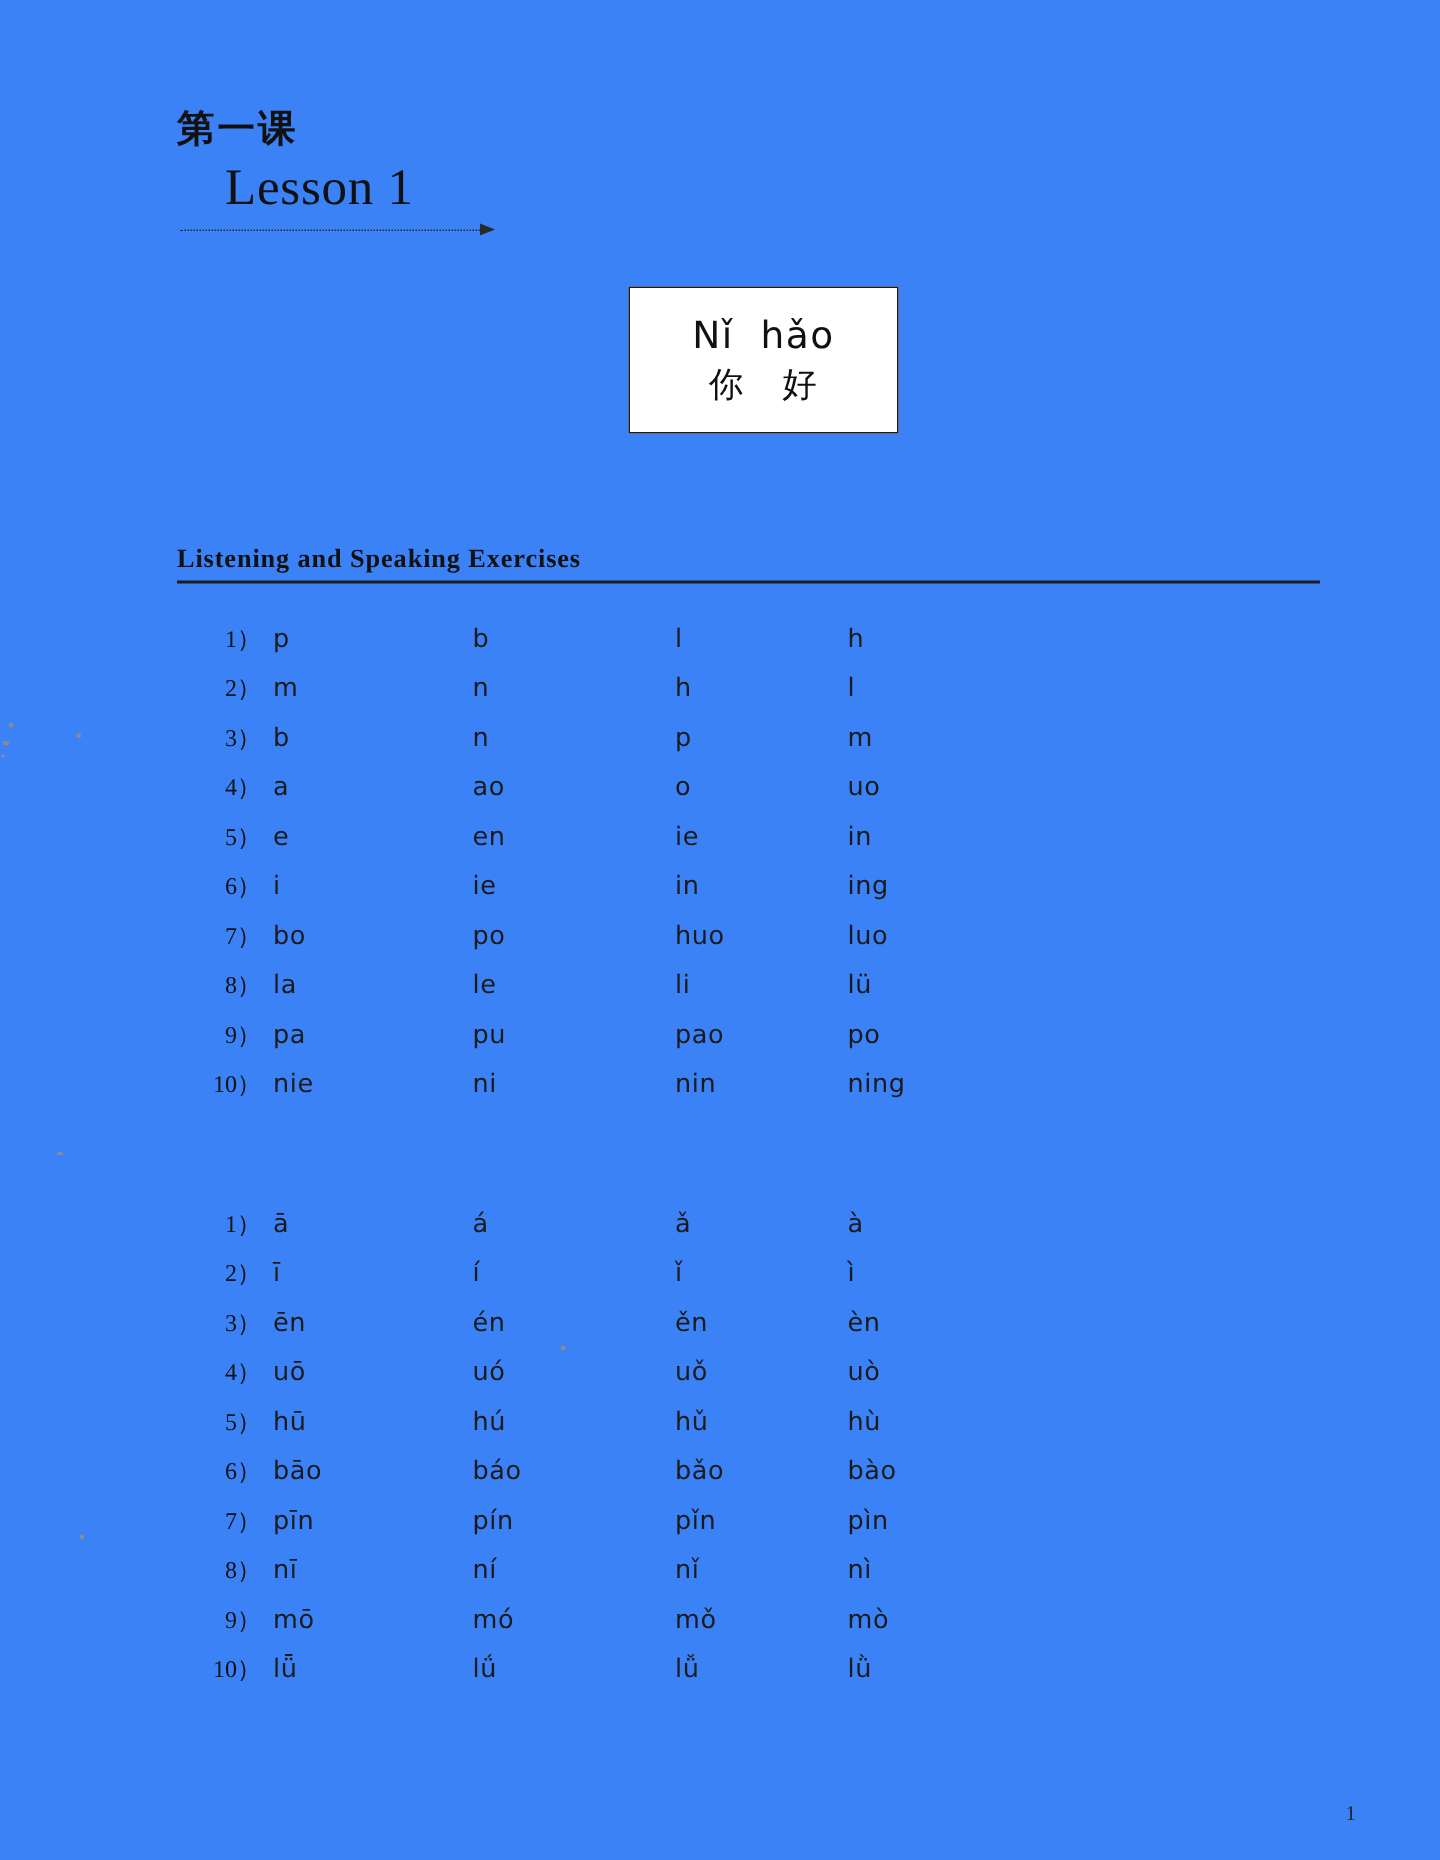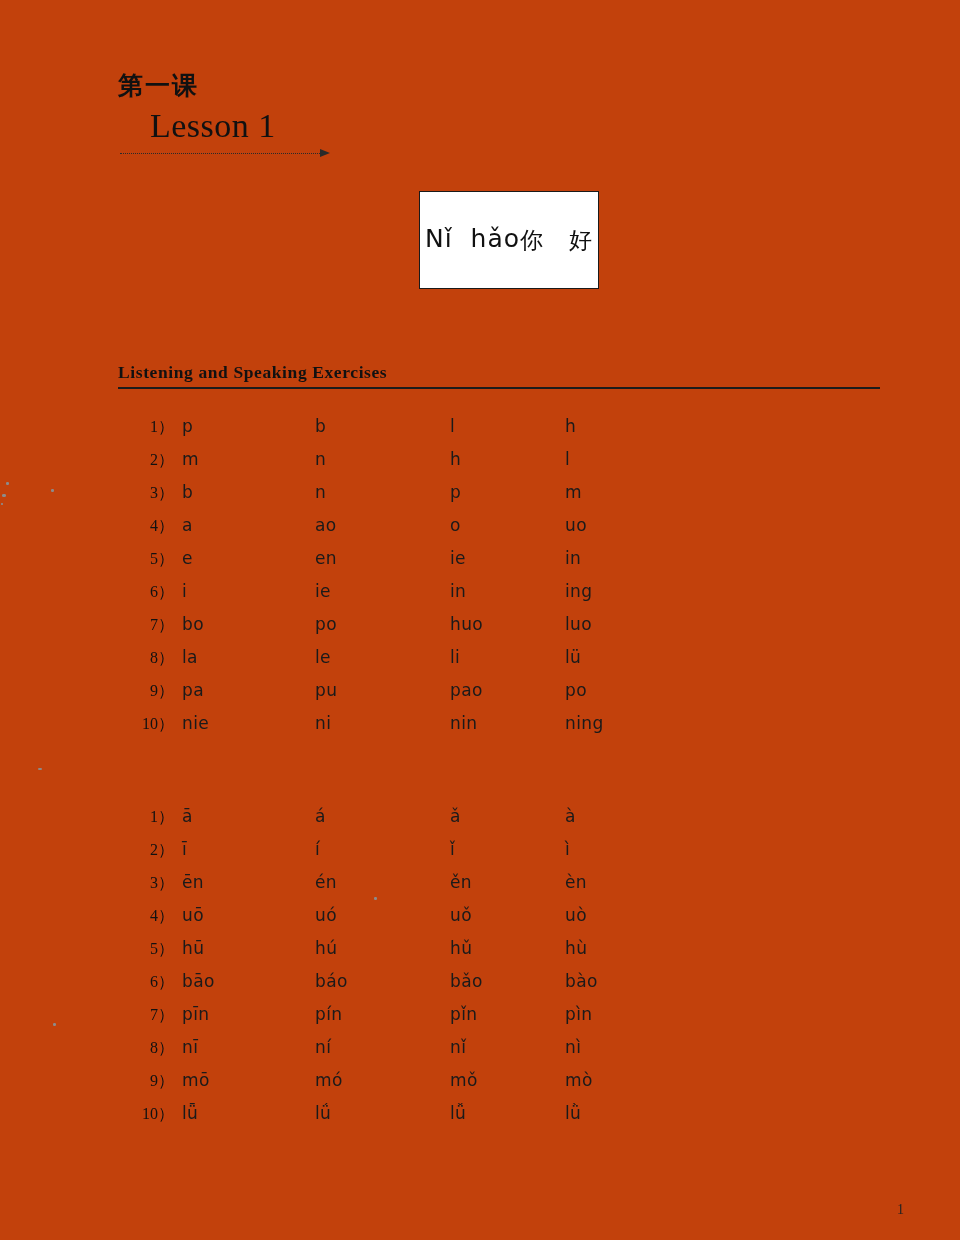--- a/index.html
+++ b/index.html
@@ -13,21 +13,21 @@
     position: relative;
     overflow: hidden;
     font-family: "Liberation Serif", serif;
     color: #101010;
     -webkit-font-smoothing: antialiased;
   }
 
   .page {
     position: absolute;
     inset: 0;
-    background: #c2410c;
+    background: #3b82f6;
   }
 
   
   .lesson-header {
     position: absolute;
     left: 118px;
     top: 72px;
     width: 420px;
   }
   .lesson-cn {
@@ -76,21 +76,21 @@
   
   .title-box {
     position: absolute;
     left: 419px;
     top: 191px;
     width: 178px;
     height: 96px;
     border: 1.6px solid #1a1a1a;
     background: #fff;
     display: flex;
-    flex-direction: row;
+    flex-direction: column;
     align-items: center;
     justify-content: center;
   }
   .title-pinyin {
     font-family: "DejaVu Sans", sans-serif;
     font-size: 25px;
     letter-spacing: 1px;
     color: #111;
     margin-bottom: 3px;
     white-space: pre;

